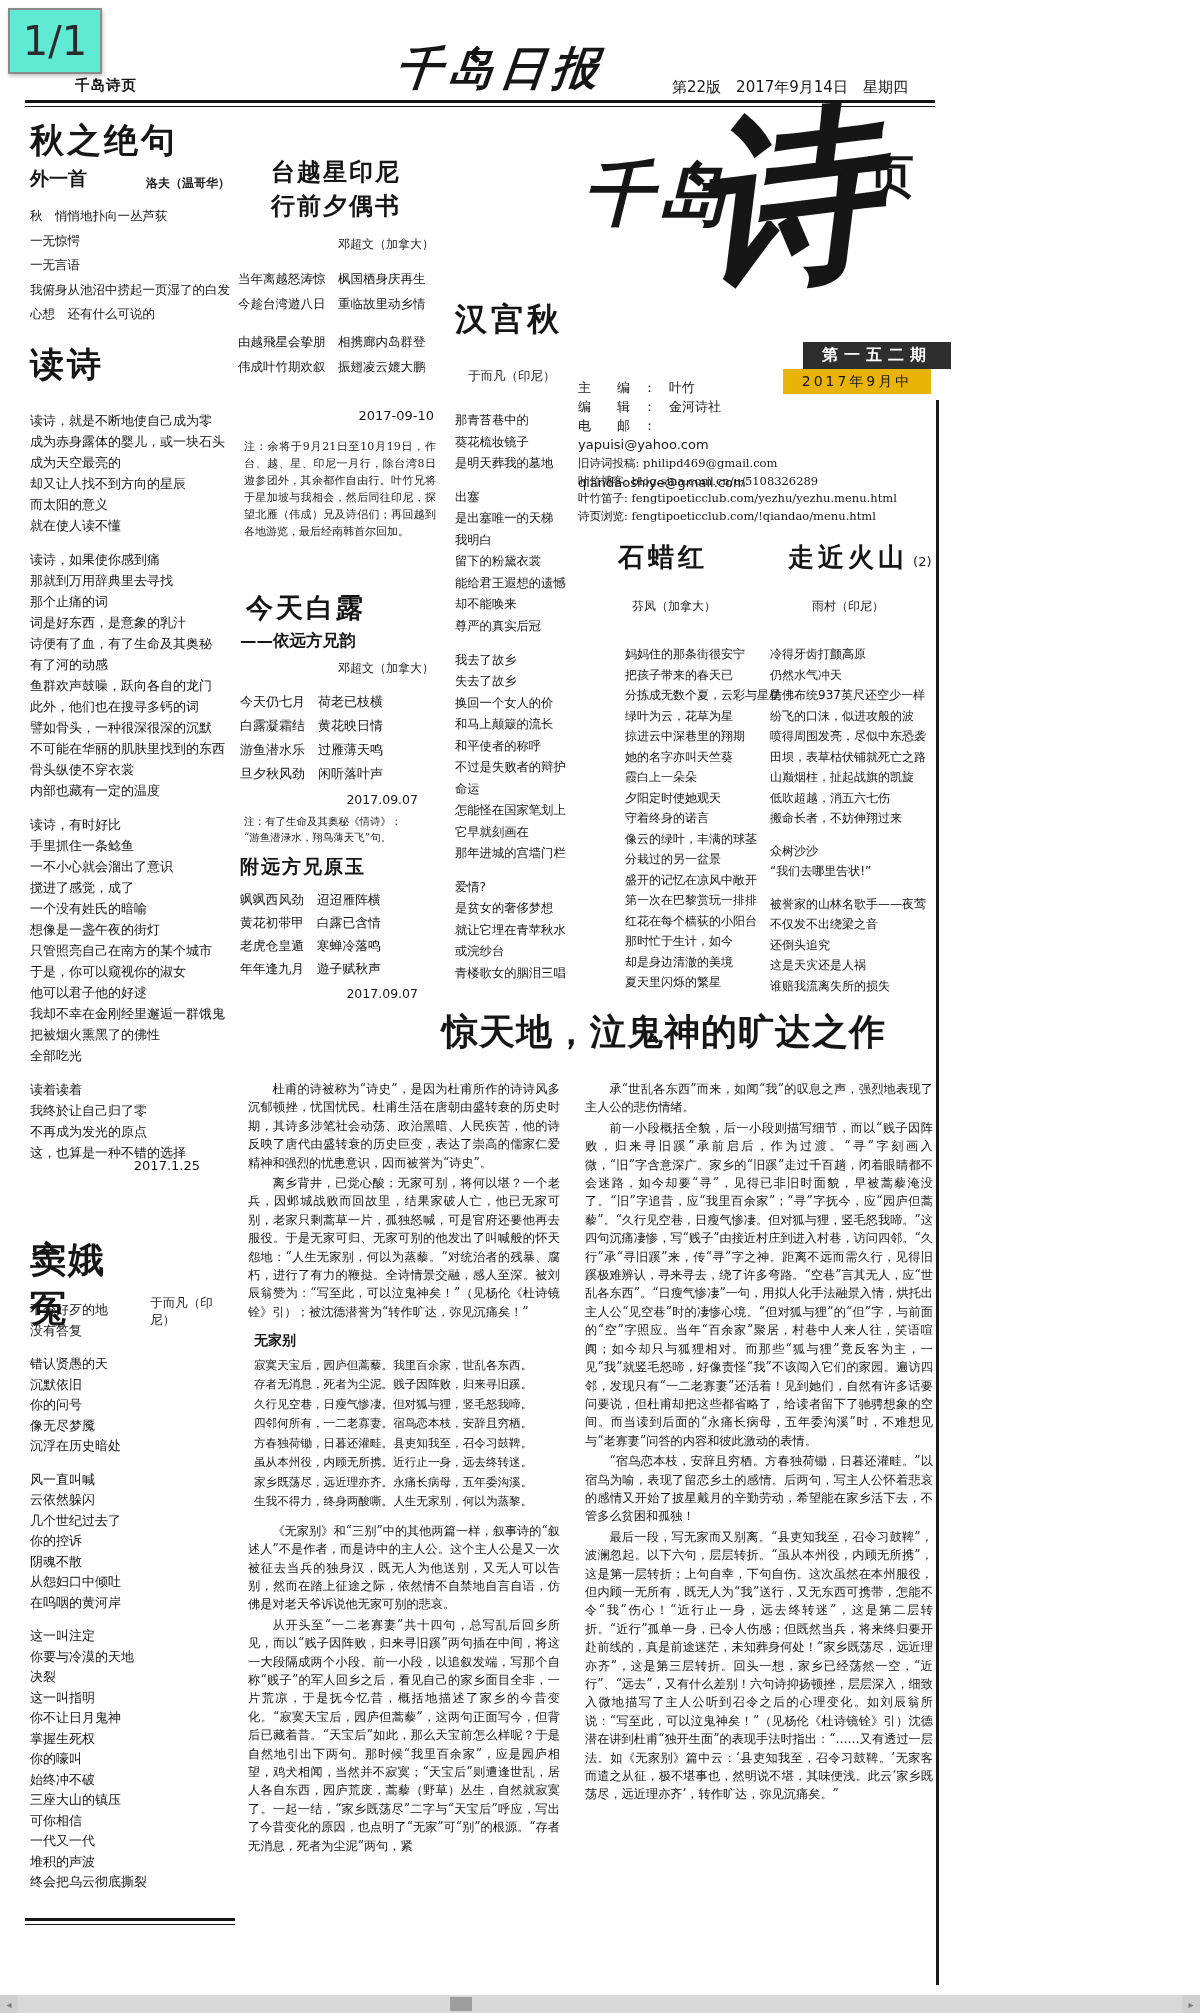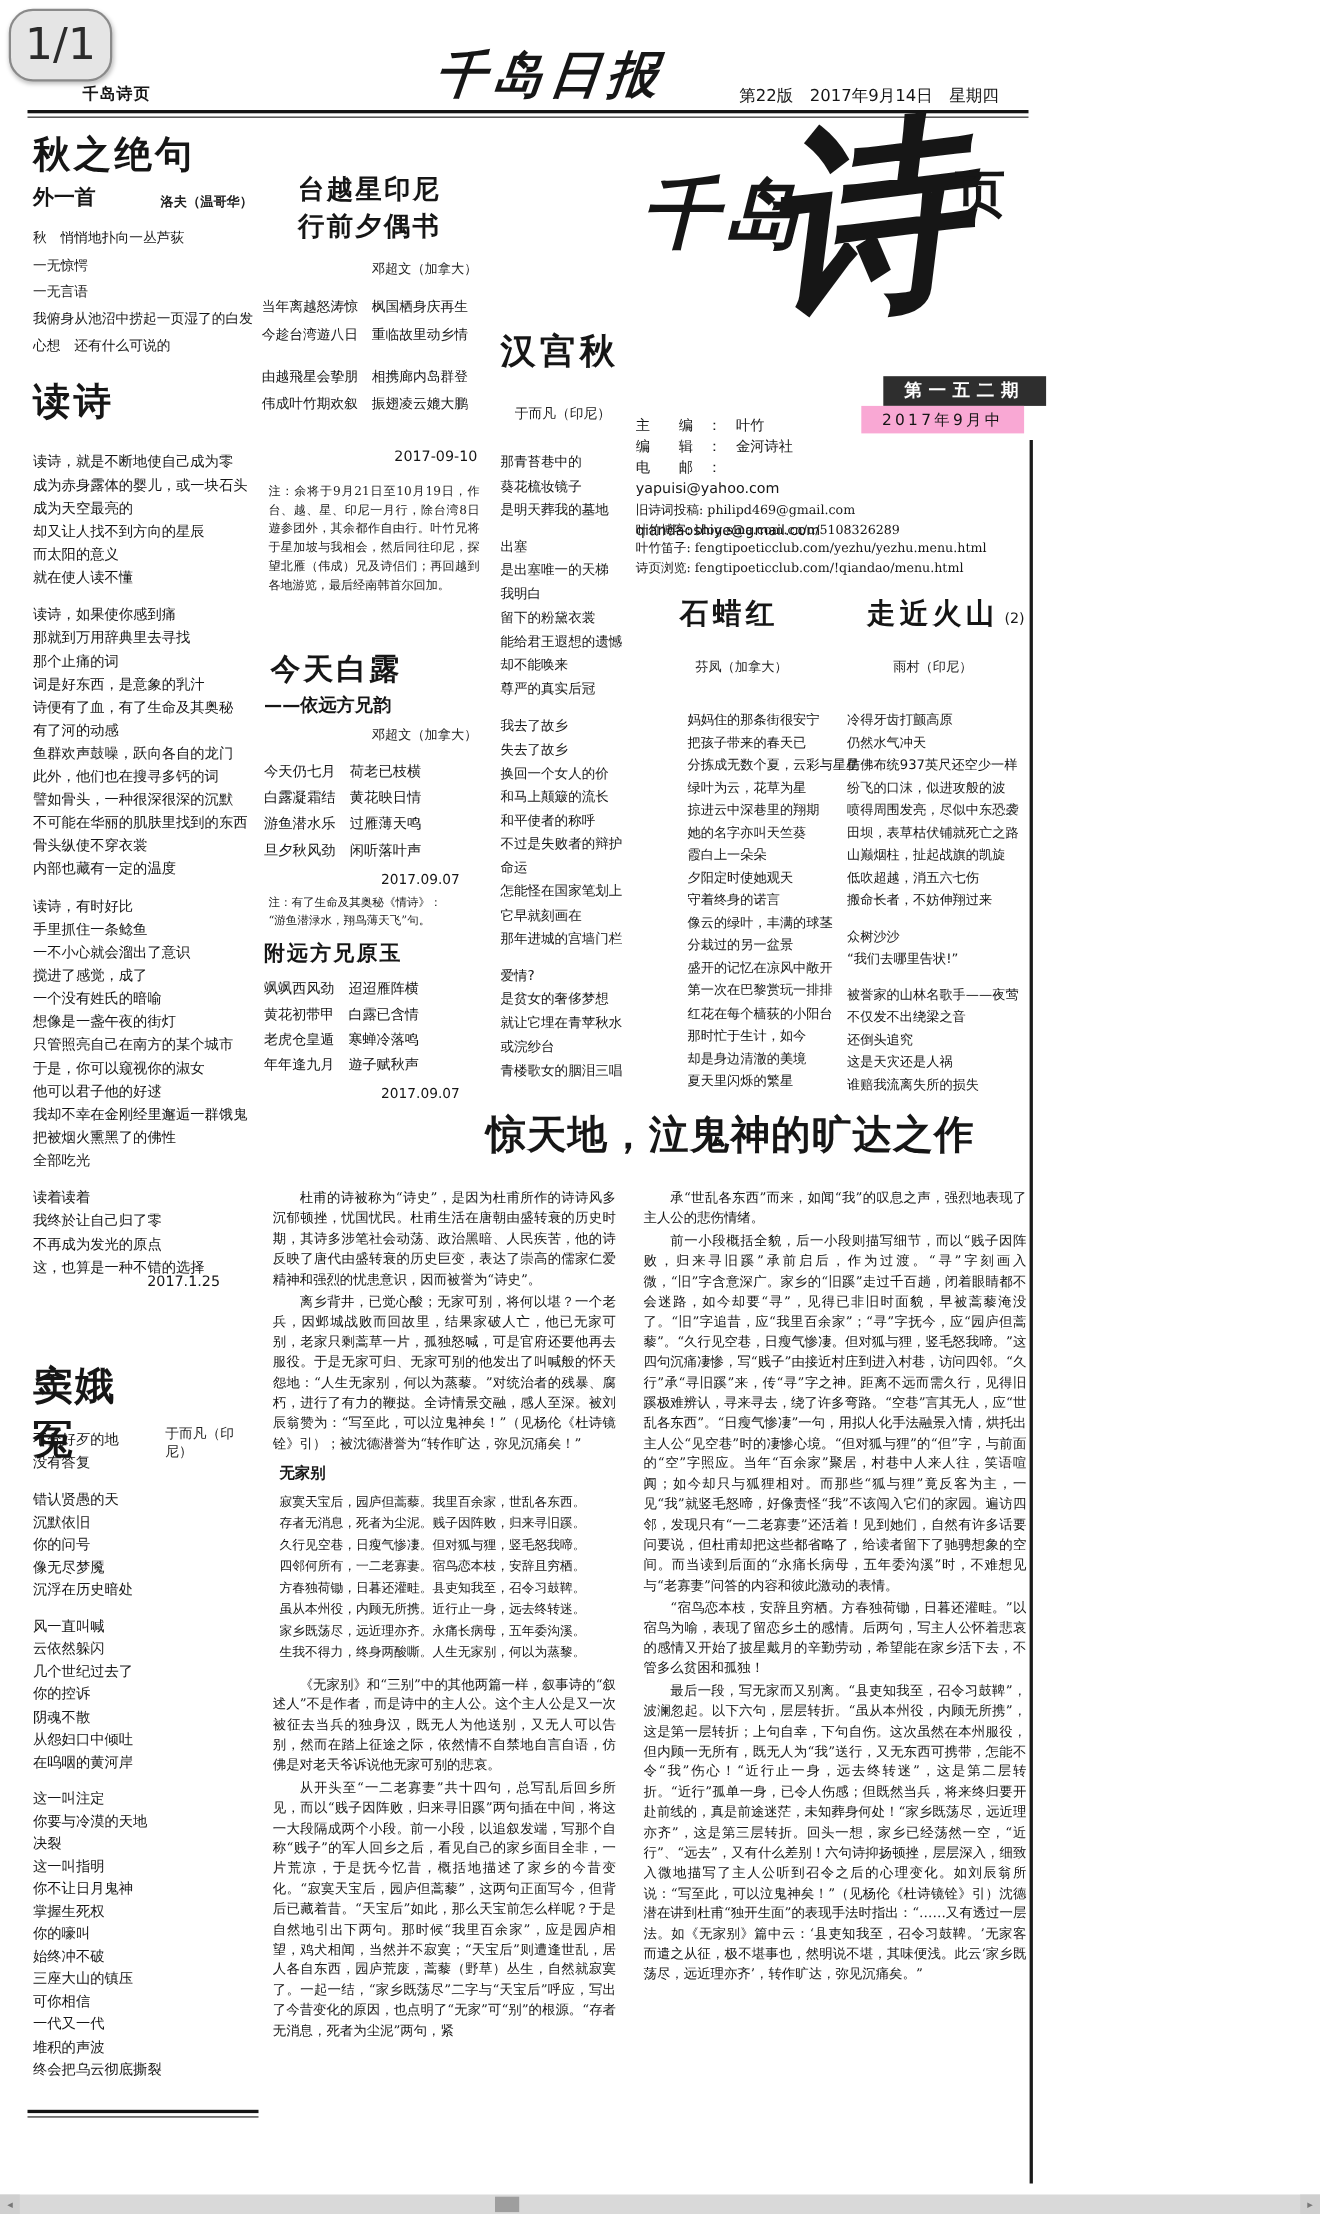--- a/index.html
+++ b/index.html
@@ -8,26 +8,26 @@
   .abs{position:absolute;}
   .b{font-weight:bold;}
   .ser{font-family:"DejaVu Serif",serif;}
   .byline{font-family:"DejaVu Serif",serif;color:#222;}
   .rule2{border-top:3px solid #141414;border-bottom:1px solid #141414;height:3px;}
   .poem .ln{min-height:1em;white-space:pre-wrap;}
   .poem .ln.gap{height:12px;}
   .note{font-family:"DejaVu Serif",serif;text-align:justify;color:#222;}
   .para{margin:0 0 2px 0;text-indent:2em;text-align:justify;}
   .callig{font-family:"DejaVu Serif",serif;font-weight:bold;font-style:italic;}
-  .badge{border:2px solid #8a8a8a;border-radius:22px;background:#e5e5e5;
+  .badge{border:2px solid #8a8a8a;border-radius:0;background:#5eead4;
          box-shadow:1px 2px 4px rgba(0,0,0,.25);display:flex;align-items:center;justify-content:center;
          font-size:40px;color:#2b2b2b;}
   .issue-dark{background:#2e2e2e;color:#fff;display:flex;align-items:center;justify-content:center;
               font-weight:bold;letter-spacing:6px;font-size:16px;}
-  .issue-gray{background:#f9a8d4;color:#151515;display:flex;align-items:center;justify-content:center;
+  .issue-gray{background:#eab308;color:#151515;display:flex;align-items:center;justify-content:center;
               font-size:14px;letter-spacing:3px;}
   .artcol{font-family:"DejaVu Serif",serif;font-size:12.2px;line-height:18.4px;text-align:justify;overflow:hidden;}
   .inset{margin:10px 0 10px 6px;}
   .inset .ih{font-weight:bold;font-size:14px;margin-bottom:6px;font-family:"DejaVu Sans",sans-serif;}
   .inset .ln{font-size:11.6px;line-height:19.5px;white-space:pre-wrap;}
   .scrollbar{background:#d9d9d9;}
   .thumb{background:#9e9e9e;}
   .arrow{background:#cfcfcf;color:#777;font-size:10px;display:flex;align-items:center;justify-content:center;}
 </style>
 </head>

